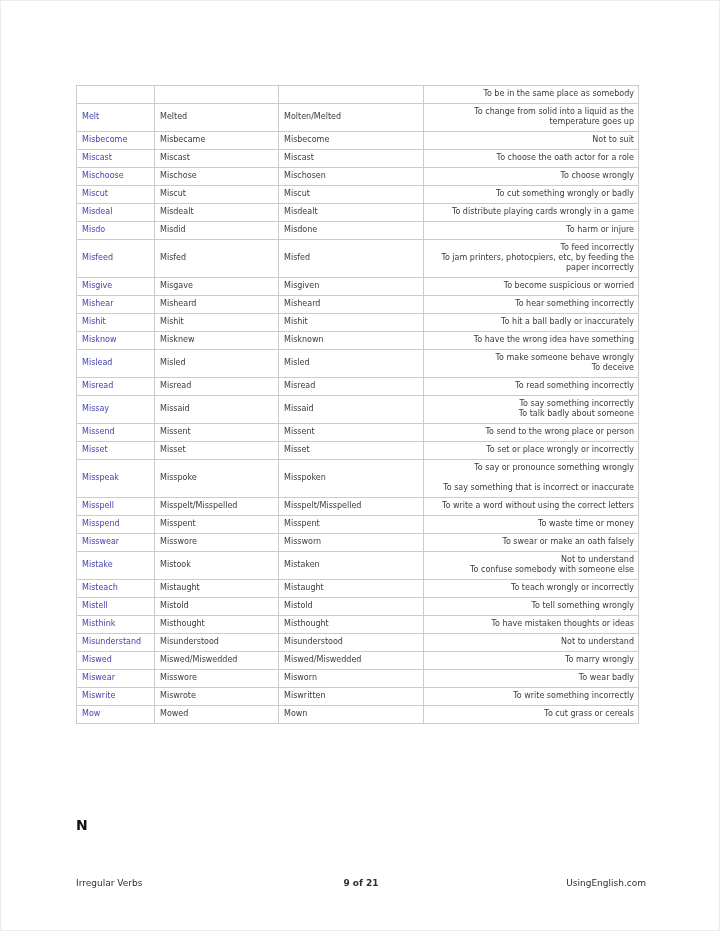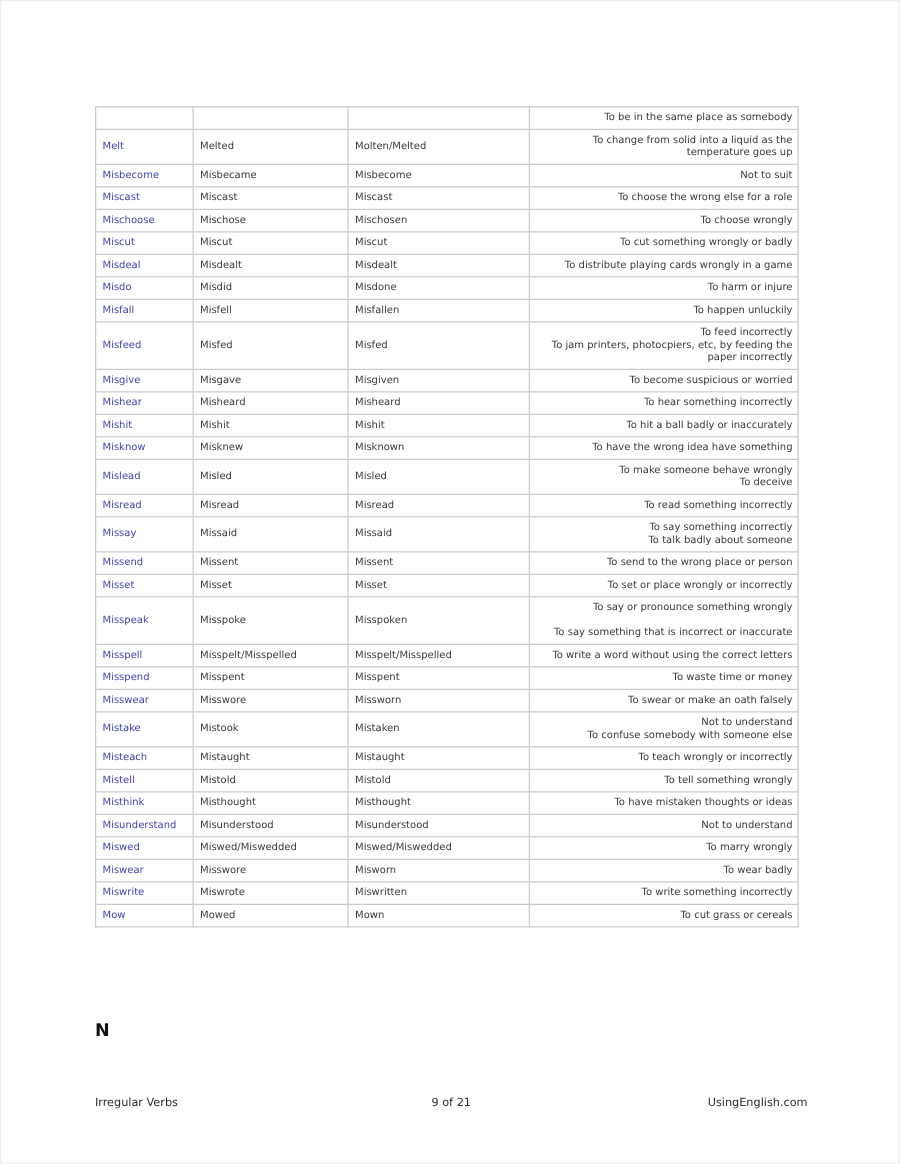--- a/index.html
+++ b/index.html
@@ -50,21 +50,21 @@
   }
   .page-footer {
     position: absolute;
     left: 75px; top: 877px;
     width: 570px;
     font-size: 9px;
     line-height: 11px;
     color: #2e2e2e;
   }
   .page-footer .f-left   { position: absolute; left: 0; }
-  .page-footer .f-center { position: absolute; left: 0; right: 0; text-align: center; }
+  .page-footer .f-center { position: absolute; left: 0; right: 0; text-align: center; font-weight: bold; }
   .page-footer .f-right  { position: absolute; right: 0; }
 </style>
 </head>
 <body>
 
 <table class="verbs-table">
   <colgroup>
     <col class="col-verb">
     <col class="col-past">
     <col class="col-participle">
@@ -86,21 +86,21 @@
       <tr>
         <td><a>Misbecome</a></td>
         <td>Misbecame</td>
         <td>Misbecome</td>
         <td class="def">Not to suit</td>
       </tr>
       <tr>
         <td><a>Miscast</a></td>
         <td>Miscast</td>
         <td>Miscast</td>
-        <td class="def">To choose the wrong else for a role</td>
+        <td class="def">To choose the oath actor for a role</td>
       </tr>
       <tr>
         <td><a>Mischoose</a></td>
         <td>Mischose</td>
         <td>Mischosen</td>
         <td class="def">To choose wrongly</td>
       </tr>
       <tr>
         <td><a>Miscut</a></td>
         <td>Miscut</td>
@@ -111,26 +111,20 @@
         <td><a>Misdeal</a></td>
         <td>Misdealt</td>
         <td>Misdealt</td>
         <td class="def">To distribute playing cards wrongly in a game</td>
       </tr>
       <tr>
         <td><a>Misdo</a></td>
         <td>Misdid</td>
         <td>Misdone</td>
         <td class="def">To harm or injure</td>
-      </tr>
-      <tr>
-        <td><a>Misfall</a></td>
-        <td>Misfell</td>
-        <td>Misfallen</td>
-        <td class="def">To happen unluckily</td>
       </tr>
       <tr>
         <td><a>Misfeed</a></td>
         <td>Misfed</td>
         <td>Misfed</td>
         <td class="def">To feed incorrectly
 To jam printers, photocpiers, etc, by feeding the paper incorrectly</td>
       </tr>
       <tr>
         <td><a>Misgive</a></td>

